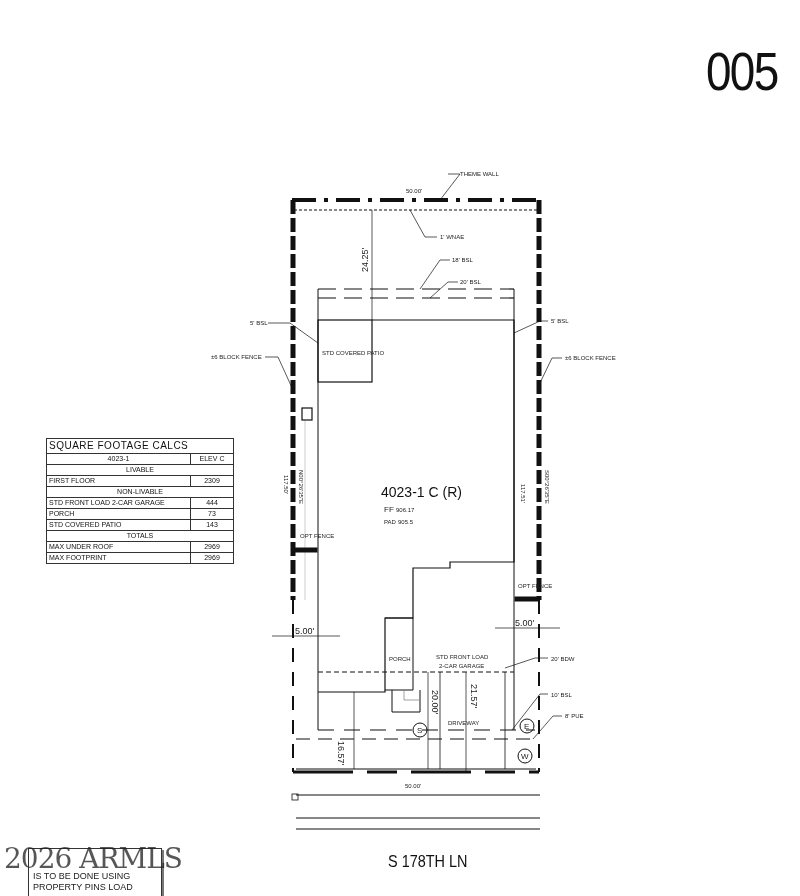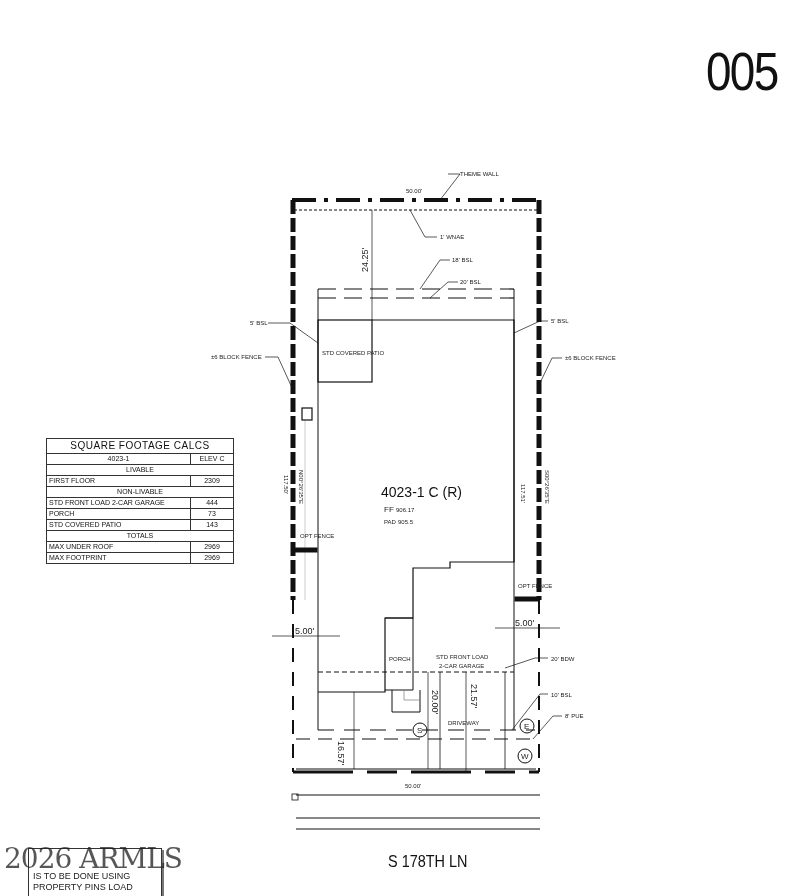--- a/index.html
+++ b/index.html
@@ -8,21 +8,21 @@
   .lot-number { left:706px; top:40px; font-size:54px; letter-spacing:-2px; font-family:"Liberation Sans", sans-serif; transform:scaleX(0.85); transform-origin:left top; }
   svg.plan { position:absolute; left:0; top:0; }
   .lbl { font-family:"Liberation Sans", sans-serif; font-size:6px; fill:#222; }
   .lbl-md { font-family:"Liberation Sans", sans-serif; font-size:8px; fill:#222; }
   .lbl-dim { font-family:"Liberation Sans", sans-serif; font-size:9px; fill:#222; }
   .lbl-big { font-family:"Liberation Sans", sans-serif; font-size:14px; fill:#111; }
 
   
   .sqft { left:46px; top:438px; width:188px; border-collapse:collapse; font-size:7px; border:1px solid #222; }
   .sqft td { border:1px solid #333; padding:0 2px; height:10px; line-height:10px; white-space:nowrap; }
-  .sqft .title { text-align:center; font-size:10px; height:14px; letter-spacing:0.5px; }
+  .sqft .title { text-align:left; font-size:10px; height:14px; letter-spacing:0.5px; }
   .sqft .center { text-align:center; }
   .sqft .val { text-align:center; width:38px; }
 
   .street { left:388px; top:852px; font-size:17px; transform:scaleX(0.85); transform-origin:left top; }
   .note-box { left:28px; top:848px; width:124px; border:1px solid #333; box-shadow:2px 2px 0 #777; font-size:9px; line-height:11px; padding:16px 4px; color:#222; }
   .watermark { left:4px; top:842px; font-size:28px; font-family:"DejaVu Serif", serif; color:rgba(30,30,30,0.75); letter-spacing:-1px; }
 </style>
 </head>
 <body>
 

